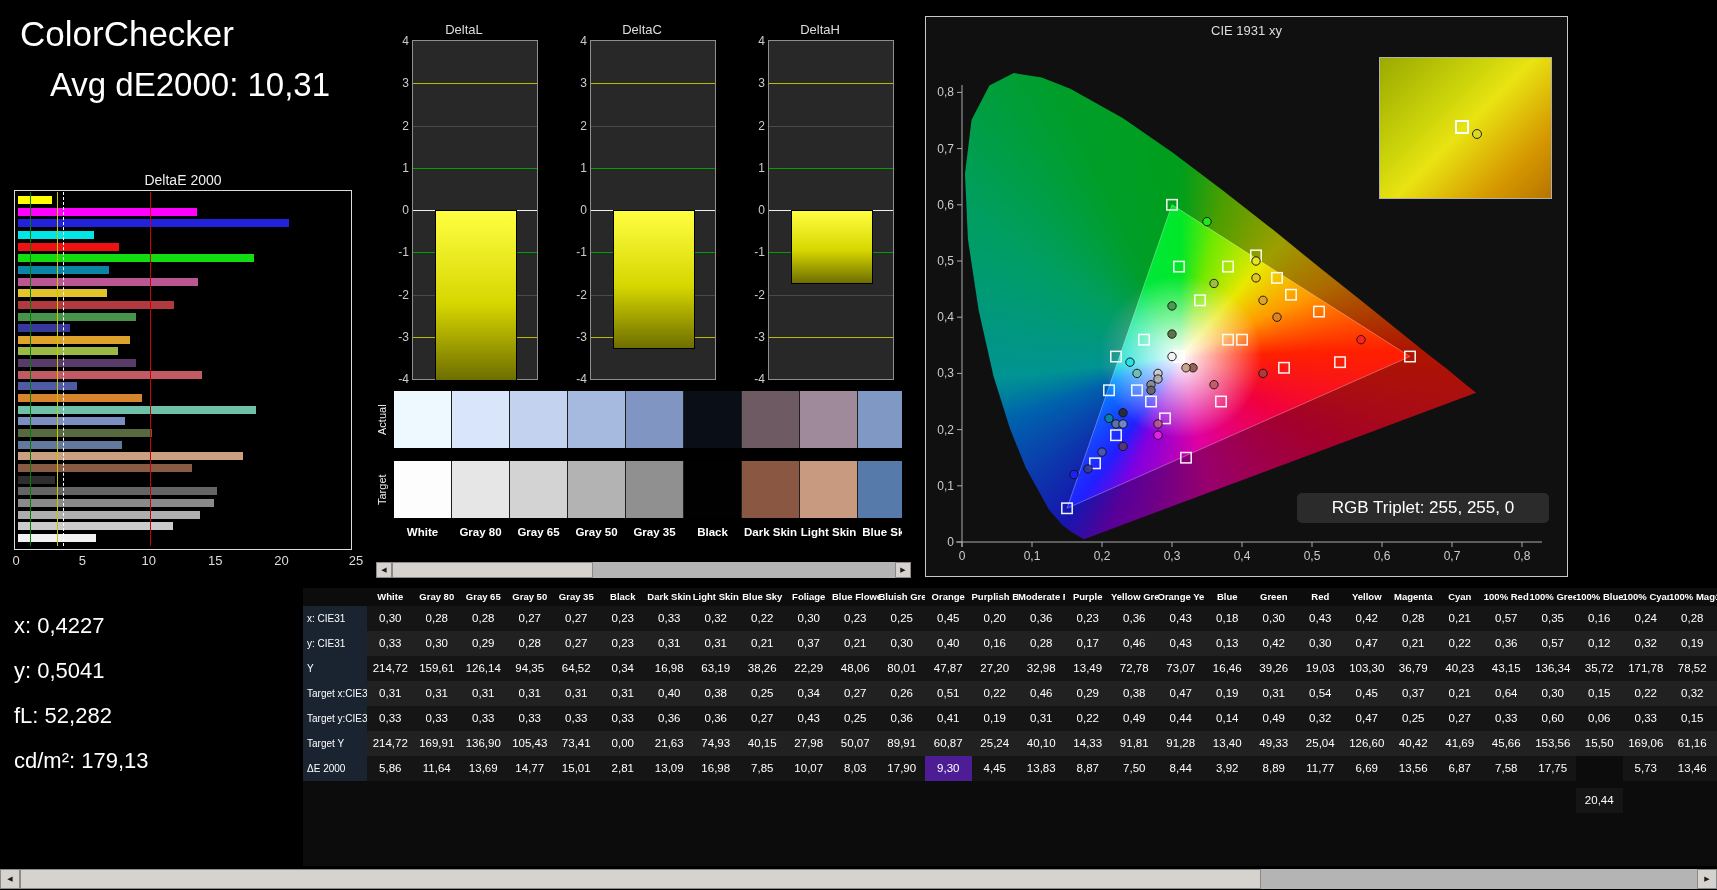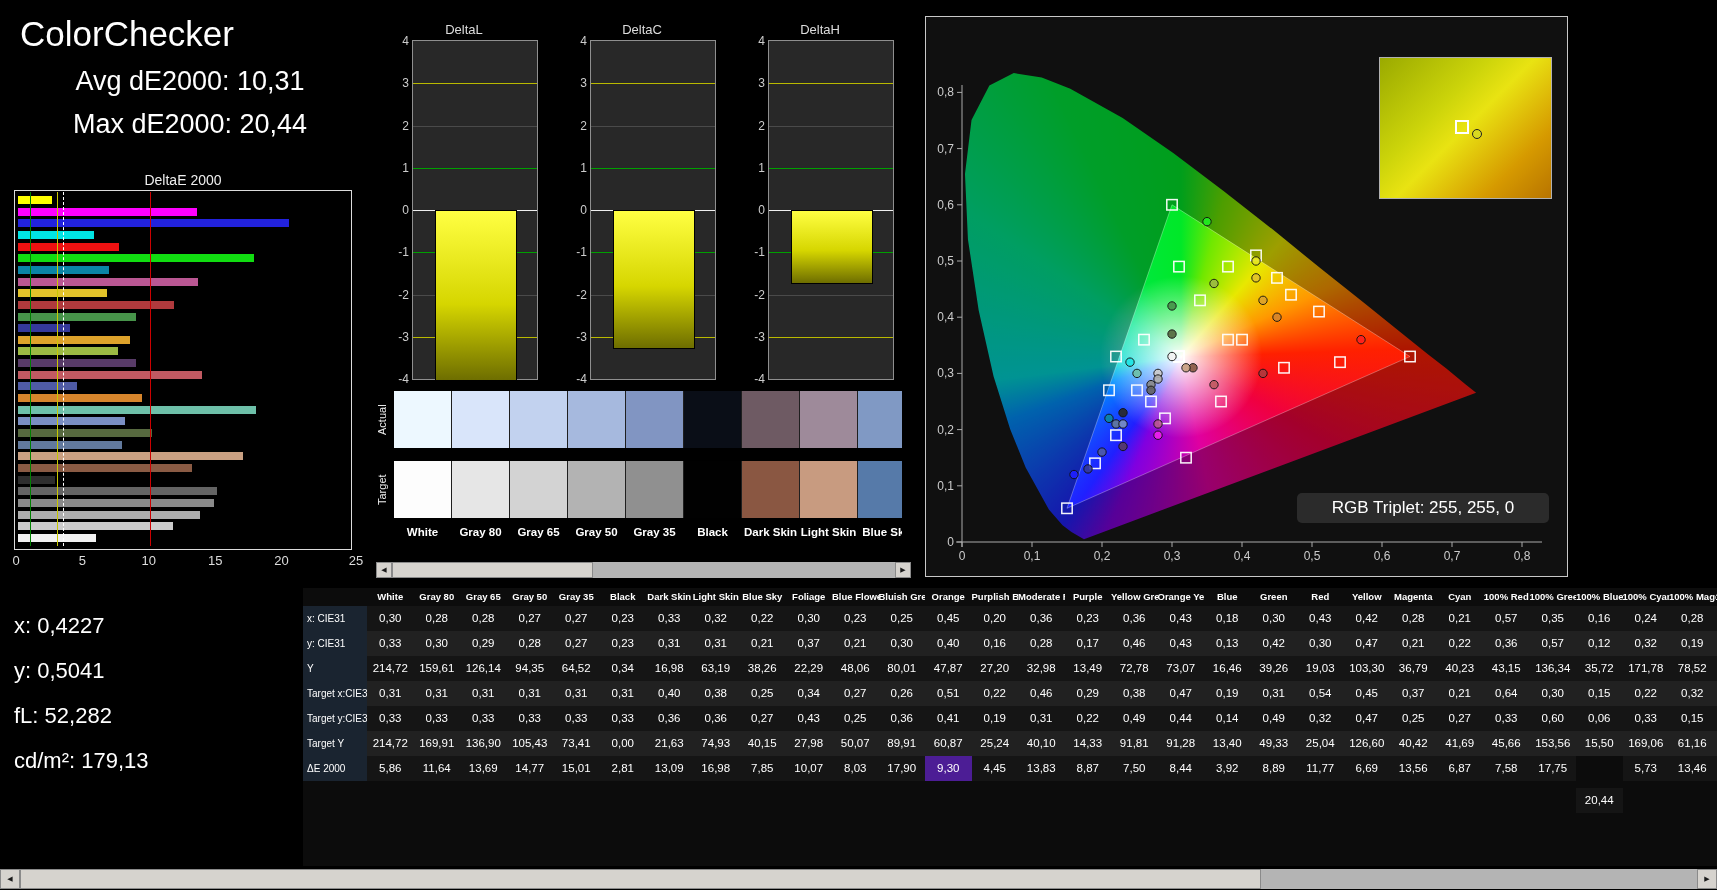--- a/index.html
+++ b/index.html
@@ -1,21 +1,21 @@
 <!DOCTYPE html>
 <html><head>
 <meta charset="utf-8">
 <style>
   html,body{margin:0;padding:0;background:#000;}
   .stage{position:relative;width:1717px;height:890px;background:#000;overflow:hidden;
          font-family:"Liberation Sans",sans-serif;color:#fff;}
   
   .hdr{position:absolute;left:20px;top:14px;width:340px;}
   .hdr-title{font-size:35px;color:#fff;}
-  .hdr-line{font-size:27px;text-align:center;margin-top:12px;color:#fff;}
+  .hdr-line{font-size:33px;text-align:center;margin-top:12px;color:#fff;}
   
   .de-title{position:absolute;left:14px;top:172px;width:338px;text-align:center;font-size:14px;color:#eee;}
   .de-box{position:absolute;left:14px;top:190px;width:336px;height:358px;border:1px solid #dcdcdc;background:#000;}
   .de-plot{position:absolute;left:2px;top:1px;width:332px;height:354px;}
   .de-ref{position:absolute;top:0;height:100%;width:0;}
   .de-bar{position:absolute;left:0;height:8px;border:1px solid #000;}
   .de-xax{position:absolute;left:16px;top:553px;width:332px;height:16px;font-size:13px;color:#ddd;}
   .de-xax span{position:absolute;transform:translateX(-50%);}
   
   .dc{position:absolute;top:22px;width:152px;height:372px;}
@@ -76,21 +76,20 @@
       background:#1a2430;color:#fff;}
 </style>
 </head>
 <body>
 
 <div class="stage">
 
   <div class="hdr">
     <div class="hdr-title">ColorChecker</div>
     <div class="hdr-line">Avg dE2000: 10,31</div>
-    <div class="hdr-line">Max dE2000: 20,44</div>
   </div>
 
   <div class="de-title">DeltaE 2000</div>
   <div class="de-box">
     <div class="de-plot">
         <div class="de-bar" style="top: 3px; width: 10.2%; background: rgb(255, 255, 0);"></div>
         <div class="de-bar" style="top: 14.65px; width: 53.84%; background: rgb(255, 0, 255);"></div>
         <div class="de-bar" style="top: 26.3px; width: 81.76%; background: rgb(34, 34, 221);"></div>
         <div class="de-bar" style="top: 37.95px; width: 22.92%; background: rgb(0, 229, 229);"></div>
         <div class="de-bar" style="top: 49.6px; width: 30.32%; background: rgb(238, 17, 17);"></div>
@@ -242,20 +241,21 @@
     <div class="hscroll" style="left:0;top:176px;width:535px">
       <div class="hs-btn">◀</div>
       <div class="hs-track">
         <div class="hs-thumb" style="left:0;width:40%"></div>
       </div>
       <div class="hs-btn">▶</div>
     </div>
   </div>
 
   <div class="cie">
+    <div class="cie-title">CIE 1931 xy</div>
     <div class="cie-plotbox">
       <div class="cie-grad horseshoe"></div>
       <div class="cie-grad gamut"></div>
     </div>
     <svg class="cie-svg" id="cieSvg" width="641" height="559" viewBox="0 0 641 559">
         <line x1="30" y1="525" x2="616" y2="525" stroke="#aaa" stroke-width="1"></line>
         <line x1="36" y1="530" x2="36" y2="68" stroke="#aaa" stroke-width="1"></line>
         <line x1="36" y1="525" x2="36" y2="530" stroke="#aaa"></line>
         <text x="36" y="543" text-anchor="middle" fill="#ccc" font-size="12" font-family="Liberation Sans, sans-serif">0</text>
         <line x1="31" y1="525" x2="36" y2="525" stroke="#aaa"></line>

